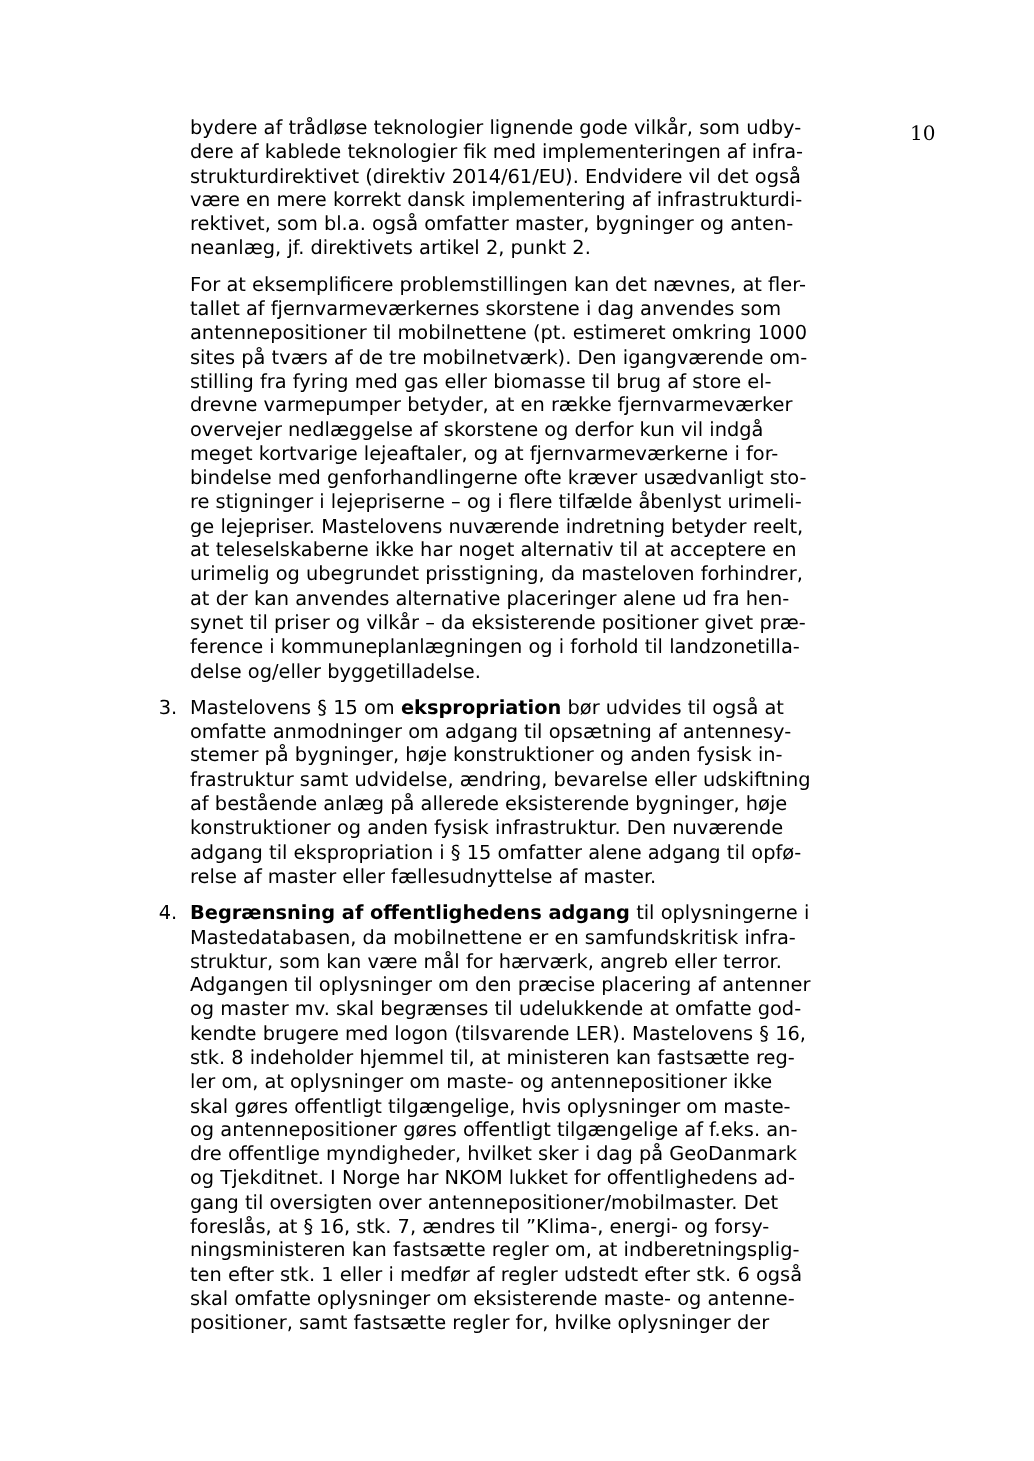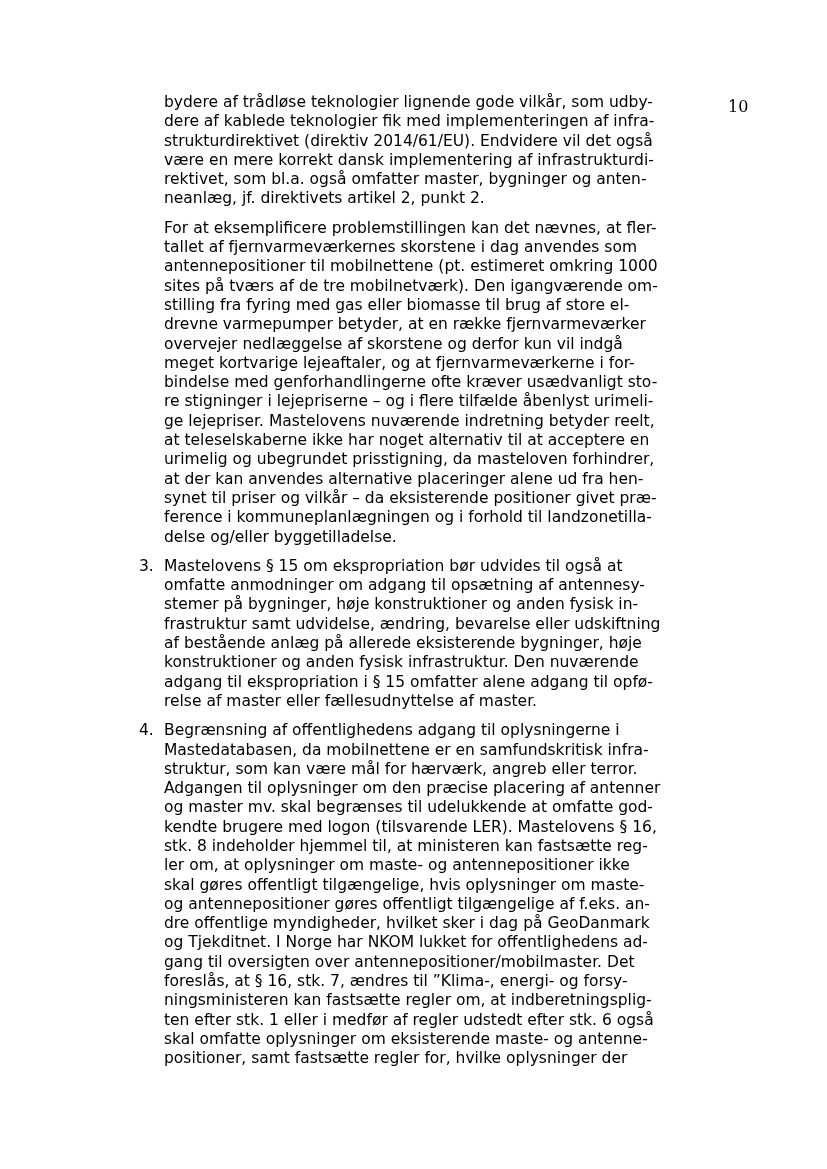--- a/index.html
+++ b/index.html
@@ -28,35 +28,35 @@
     left: 127px;
     top: 93px;
     width: 562px;
     font-family: "DejaVu Sans", sans-serif;
     font-size: 15.5px;
     line-height: 19.3px;
     color: #000000;
     letter-spacing: 0px;
   }
   .block {
-    margin: 0 0 10px 12px;
+    margin: 0 0 10px 0;
   }
   .para {
     padding-left: 25px;
     white-space: nowrap;
   }
   .list-item {
     position: relative;
   }
   .list-item .marker {
     position: absolute;
     left: 0;
     top: 0;
   }
-  .seg-b { font-weight: normal; }
+  .seg-b { font-weight: bold; }
   .seg-i { }
 </style>
 </head>
 <body>
 
 <div class="page">
   <div class="page-number">10</div>
 
   <div class="text-column">
 

